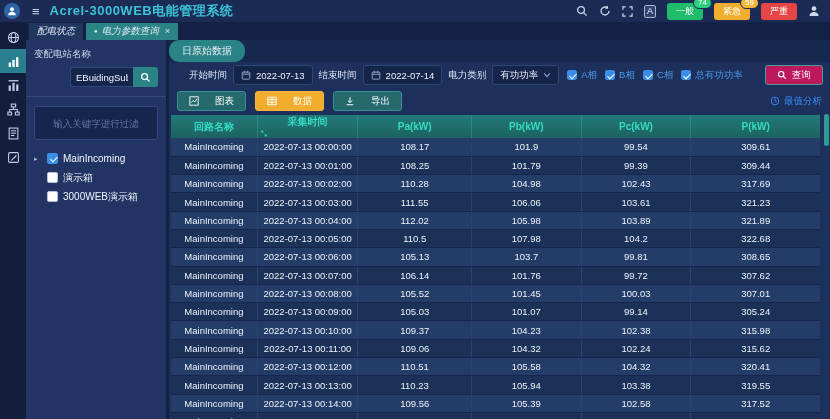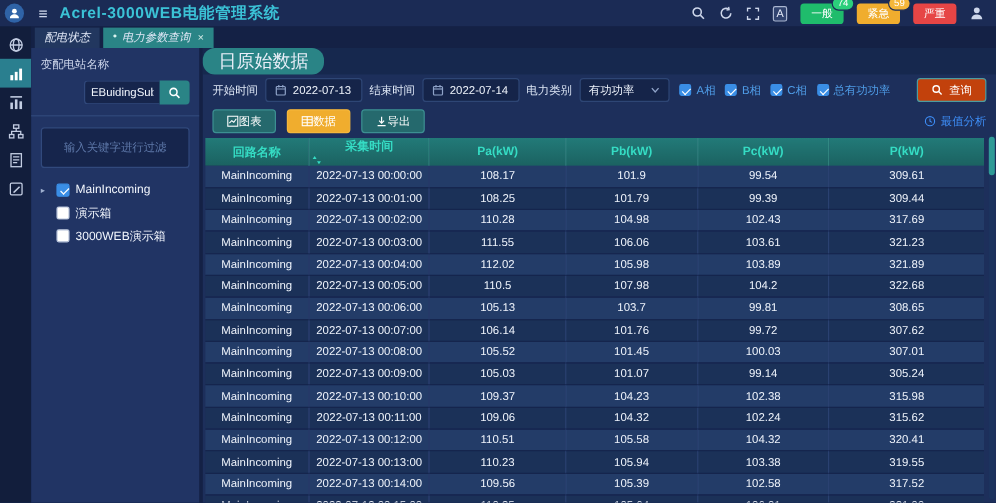--- a/index.html
+++ b/index.html
@@ -49,34 +49,34 @@
   .tree { font-size:10px; color:#f2f6fd; }
   .tree-item { display:flex; align-items:center; gap:5px; height:19px; cursor:pointer; }
   .caret { width:8px; font-size:7px; color:#9fb0d0; flex:0 0 auto; }
   .cbx { width:11px; height:11px; border-radius:2px; background:#fff; border:1px solid #b6c2d9; position:relative; flex:0 0 auto; }
   .cbx.checked { background:#3a8ee6; border-color:#3a8ee6; }
   .cbx.checked::after { content:""; position:absolute; left:3.5px; top:1px; width:3px; height:6px; border:solid #fff; border-width:0 1.5px 1.5px 0; transform:rotate(45deg); }
 
   
   .main { flex:1; display:flex; flex-direction:column; background:#1d2f5b; margin-left:3px; min-width:0; position:relative; }
   .main-tabs { height:22px; background:#16284e; display:flex; flex:0 0 auto; }
-  .main-tab { padding:0 13px; font-size:15px; display:flex; align-items:center; color:#e8eef8; cursor:pointer;border-radius:10px; }
+  .main-tab { padding:0 13px; font-size:10px; display:flex; align-items:center; color:#e8eef8; cursor:pointer;border-radius:10px; }
   .main-tab.active { background:#2a8486; }
 
-  .filterbar { height:26px; display:flex; align-items:center; gap:6px; padding:0 8px; font-size:9.5px; color:#dde6f5; flex:0 0 auto; white-space:nowrap; }
+  .filterbar { height:26px; display:flex; align-items:center; gap:6px; padding:0 20px; font-size:9.5px; color:#dde6f5; flex:0 0 auto; white-space:nowrap; }
   .input-box { height:20px; background:#152449; border:1px solid #2e4675; border-radius:3px; display:flex; align-items:center; gap:5px; padding:0 7px; color:#eef3fb; cursor:pointer; }
   .input-box.date { width:94px; }
   .input-box.select { width:88px; justify-content:space-between; }
   .phase { display:flex; align-items:center; gap:4px; color:#4f9de8; cursor:pointer; margin-left:2px; }
   .phase .cbx { width:10px; height:10px; }
   .phase .cbx.checked::after { left:3px; top:0.5px; }
-  .query-btn { height:20px; padding:0 11px; background:#c2410c; border:1px solid #4c9ca0; border-radius:3px; color:#fff; font-size:9.5px; display:flex; align-items:center; gap:5px; margin-left:16px; cursor:pointer; }
+  .query-btn { height:20px; padding:0 11px; background:#be185d; border:1px solid #4c9ca0; border-radius:3px; color:#fff; font-size:9.5px; display:flex; align-items:center; gap:5px; margin-left:16px; cursor:pointer; }
 
   .toolbar { height:20px; margin:3px 8px 4px; display:flex; gap:9px; align-items:center; flex:0 0 auto; }
-  .btn { height:20px; padding:0 11px; border-radius:3px; font-size:9.5px; color:#fff; display:flex; align-items:center; gap:0; cursor:pointer; }
+  .btn { height:20px; padding:0 11px; border-radius:3px; font-size:9.5px; color:#fff; display:flex; align-items:center; gap:16px; cursor:pointer; }
   .btn.teal { background:#25696d; border:1px solid #3c8f92; }
   .btn.yellow { background:#f0ad2e; border:1px solid #f5b73b; }
   .analysis { margin-left:auto; color:#3e8ef7; font-size:9.5px; display:flex; align-items:center; gap:4px; cursor:pointer; }
 
   .table-wrap { flex:1; margin:0 10px 0 2px; overflow:hidden; }
   table { width:100%; border-collapse:collapse; table-layout:fixed; }
   thead th { background:linear-gradient(#227a78,#1b6261); color:#35dcc4; font-weight:bold; font-size:10px; height:18px; border-right:1px solid rgba(70,160,150,.45); }
   thead th:last-child { border-right:none; }
   .sort-ic { vertical-align:-1px; margin-left:2px; }
   tbody td { height:18.3px; text-align:center; font-size:9.5px; color:#eef3fb; border-right:1px solid rgba(90,130,190,.22); border-bottom:1px solid rgba(15,30,65,.55); overflow:hidden; white-space:nowrap; }

